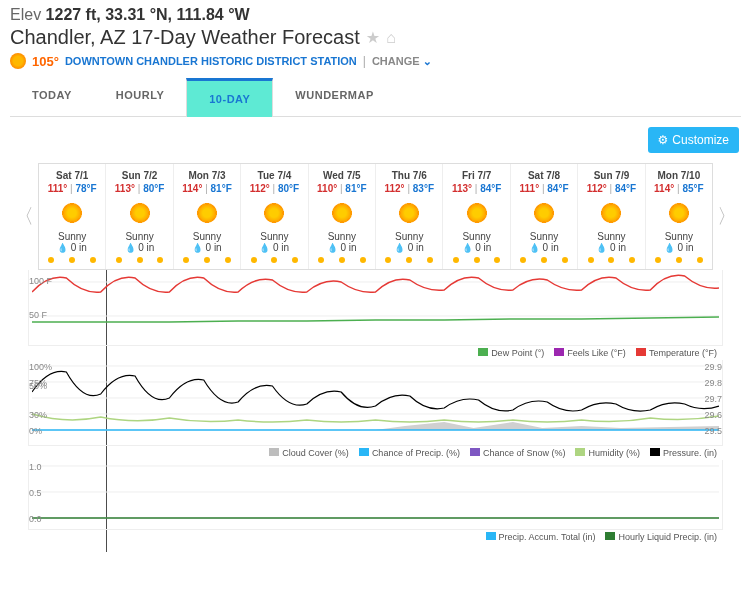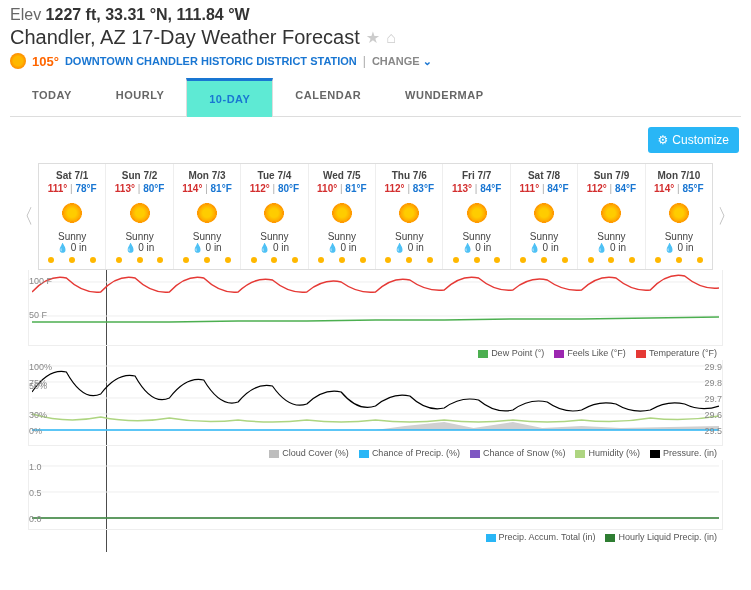--- a/index.html
+++ b/index.html
@@ -34,21 +34,21 @@
 .sun-icon::after{content:"";position:absolute;inset:0;background:conic-gradient(#ff9900 0 10deg,transparent 10deg 35deg,#ff9900 35deg 55deg,transparent 55deg 80deg,#ff9900 80deg 100deg,transparent 100deg 125deg,#ff9900 125deg 145deg,transparent 145deg 170deg,#ff9900 170deg 190deg,transparent 190deg 215deg,#ff9900 215deg 235deg,transparent 235deg 260deg,#ff9900 260deg 280deg,transparent 280deg 305deg,#ff9900 305deg 325deg,transparent 325deg 350deg,#ff9900 350deg 360deg);-webkit-mask:radial-gradient(circle,transparent 40%,#000 40% 50%,transparent 50%);mask:radial-gradient(circle,transparent 40%,#000 40% 50%,transparent 50%)}
 .cond{font-size:10px;color:#444;margin-top:2px}
 .precip{font-size:10px;color:#444;display:flex;align-items:center;justify-content:center;gap:2px}
 .drop{color:#ccc;font-size:9px}
 .sun-dots{display:flex;justify-content:space-around;margin-top:4px}
 .sun-dot{width:6px;height:6px;border-radius:50%;background:#ffb800}
 svg{display:block}
 .chart-wrap{border:1px solid #eee;border-top:none;padding:2px 3px;position:relative}
 .ytick{position:absolute;left:0;font-size:9px;color:#888}
 .legend{display:flex;justify-content:flex-end;gap:10px;font-size:9px;color:#555;padding:2px 6px;flex-wrap:wrap}
-.legend-item{display:flex;align-items:flex-end;gap:3px}
+.legend-item{display:flex;align-items:flex-start;gap:3px}
 .sw{width:10px;height:8px}
 .ytick-r{position:absolute;right:0;font-size:9px;color:#888}
 .guide{position:absolute;left:78px;top:0;bottom:0;width:1px;background:#000;opacity:.7;pointer-events:none}
 </style>
 </head>
 <body>
 
 <div class="hdr">
   <div class="elev">
     <span>Elev</span> <b>1227 ft,</b> <b>33.31 °N,</b> <b>111.84 °W</b>
@@ -62,21 +62,20 @@
     <span class="sun-small"></span>
     <span class="temp">105°</span>
     <span class="station">DOWNTOWN CHANDLER HISTORIC DISTRICT STATION</span>
     <span style="color:#aaa">|</span>
     <span class="change"><span>CHANGE</span> <span class="chev">⌄</span></span>
   </div>
   <div class="tabs">
     <div class="tab">TODAY</div>
     <div class="tab">HOURLY</div>
     <div class="tab active">10-DAY</div>
-    <div class="tab">CALENDAR</div>
     <div class="tab">WUNDERMAP</div>
   </div>
 </div>
 
 <div class="content">
   <button class="customize">
     <span>⚙</span>
     <span>Customize</span>
   </button>
 

